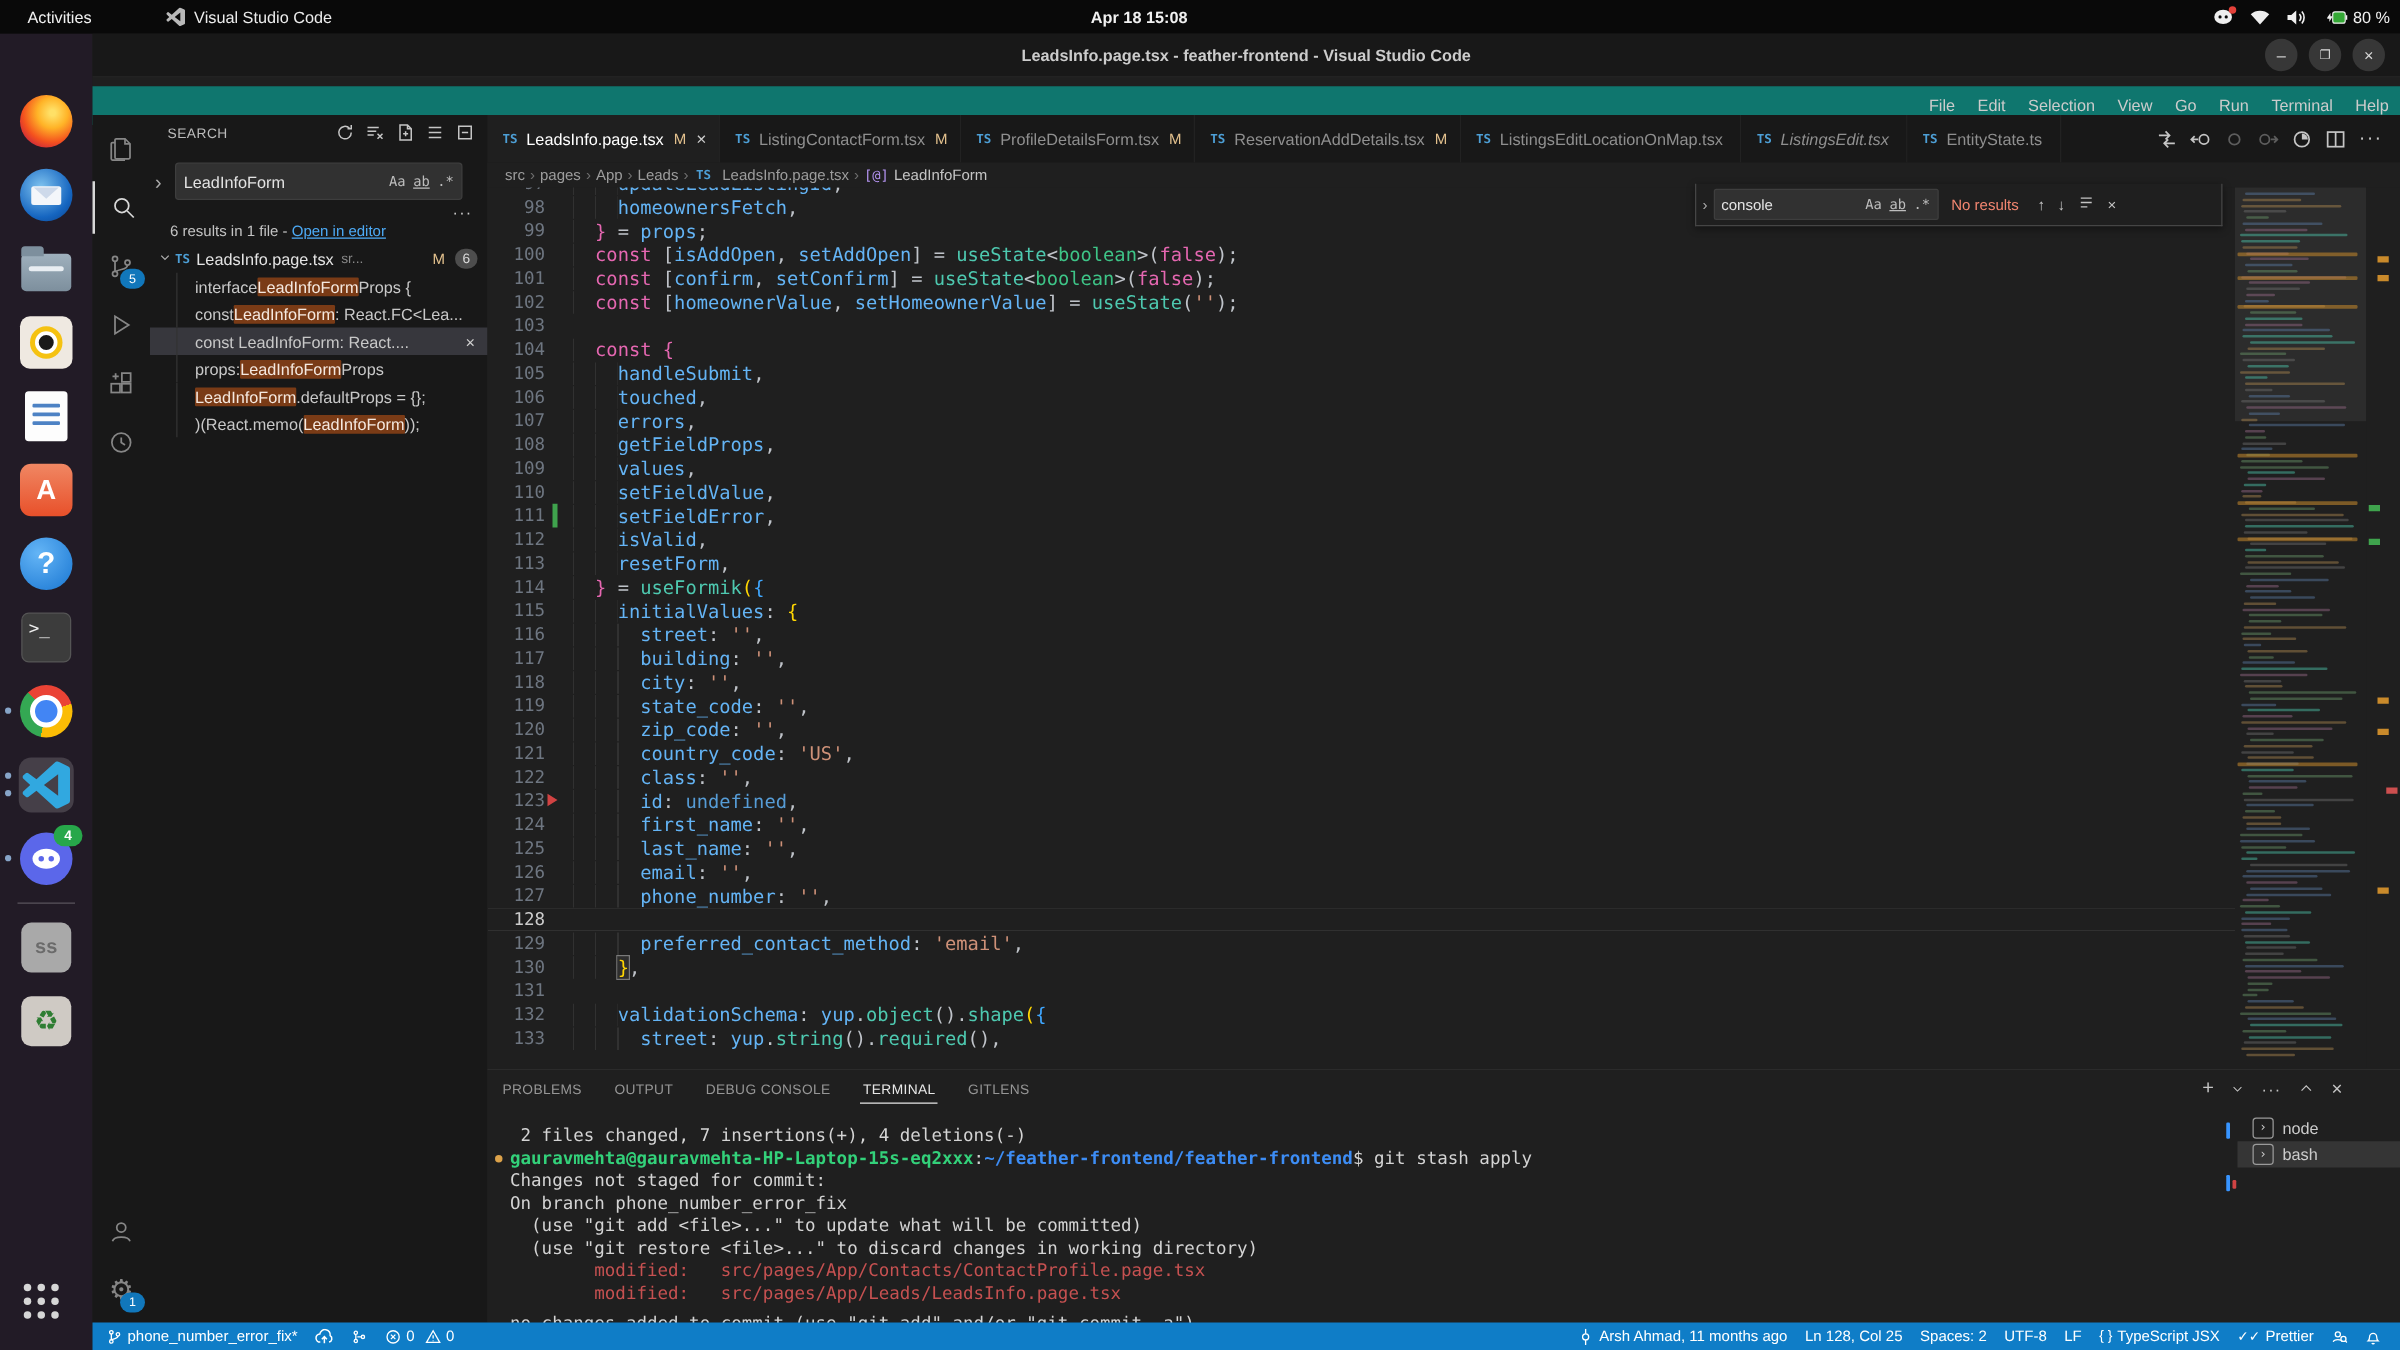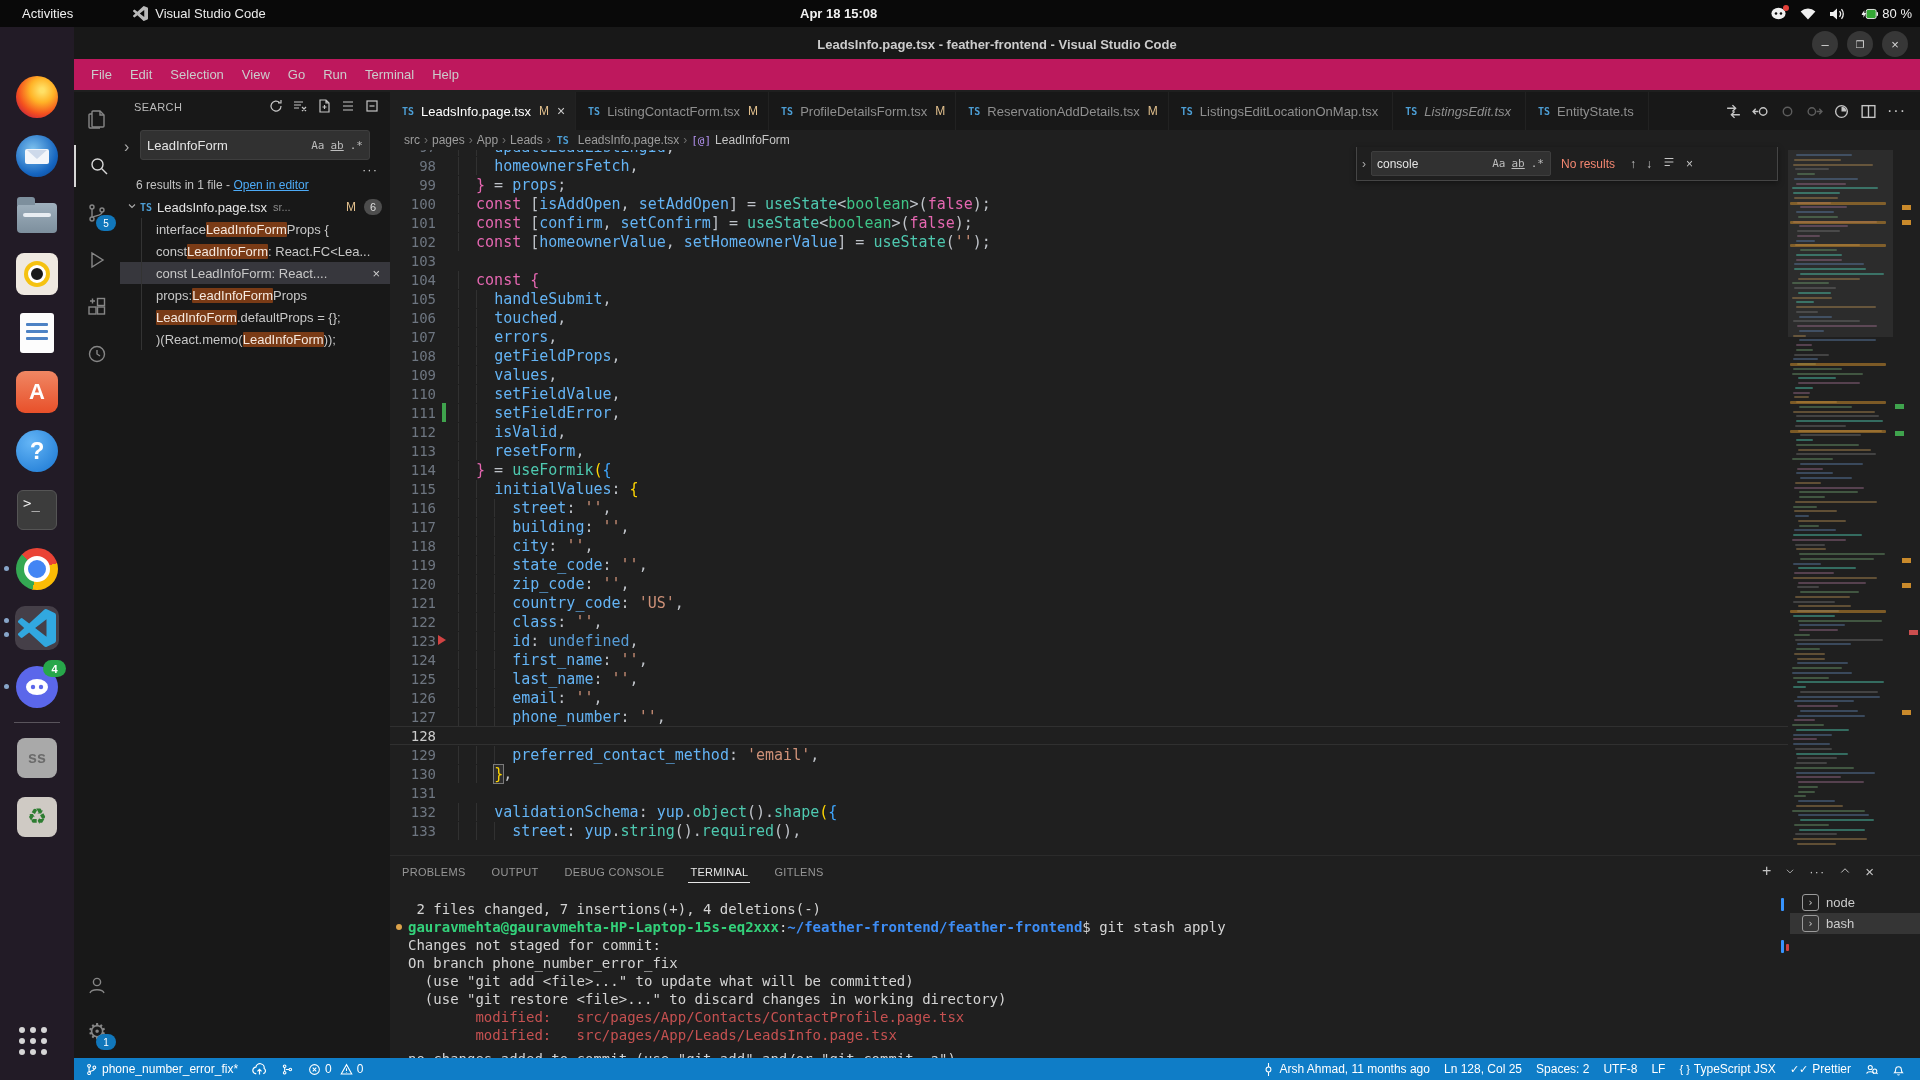--- a/index.html
+++ b/index.html
@@ -4,21 +4,21 @@
 <style>
   html,body{margin:0;padding:0;background:#000;}
   #stage{position:relative;width:1920px;height:1080px;overflow:hidden;background:#1f1f1f;
     font-family:"Liberation Sans",sans-serif;-webkit-font-smoothing:antialiased;}
   .abs{position:absolute;}
   
   #gnomebar{left:0;top:0;width:1920px;height:27px;background:#090909;color:#f1f1f1;
     display:flex;align-items:center;font-size:13px;}
   #activities{margin-left:14px;padding:2px 8px;border-radius:12px;}
   #gn-app{display:flex;align-items:center;gap:7px;margin-left:52px;color:#ececec;}
-  #gn-clock{position:absolute;left:800px;width:150px;text-align:left;font-weight:700;font-size:13px;}
+  #gn-clock{position:absolute;left:800px;width:150px;text-align:right;font-weight:700;font-size:13px;}
   #gn-right{position:absolute;right:8px;top:0;height:27px;display:flex;align-items:center;gap:13px;}
   #gn-batt{display:flex;align-items:center;gap:4px;font-size:13px;}
   
   #dock{left:0;top:27px;width:74px;height:1053px;background:#221b26;}
   .dock-item{position:absolute;left:13px;width:48px;height:48px;display:flex;align-items:center;justify-content:center;}
   .dock-item .tile{width:44px;height:44px;display:flex;align-items:center;justify-content:center;position:relative;}
   .dock-active{background:rgba(255,255,255,.16);border-radius:10px;}
   .run-dot{position:absolute;left:-11px;width:5px;height:5px;border-radius:50%;background:#87a5c8;}
   .dock-badge{position:absolute;top:-5px;right:-7px;min-width:17px;height:17px;border-radius:9px;background:#27a74a;
     color:#fff;font-size:11px;font-weight:700;display:flex;align-items:center;justify-content:center;padding:0 3px;}
@@ -52,21 +52,21 @@
   #dock-sep{position:absolute;left:14px;width:46px;height:1px;background:rgba(255,255,255,.25);}
   #app-grid{position:absolute;left:19px;display:grid;grid-template-columns:repeat(3,1fr);gap:5px;}
   #app-grid b{width:6px;height:6px;border-radius:50%;background:#d6d6d6;}
   
   #vswin{left:74px;top:27px;width:1846px;height:1053px;background:#1f1f1f;}
   #titlebar{left:0;top:0;width:1846px;height:34px;background:#181818;border-bottom:1px solid #262626;}
   #win-title{position:absolute;left:0;right:0;top:0;height:34px;display:flex;align-items:center;justify-content:center;
     color:#cccccc;font-size:13px;font-weight:700;}
   #win-controls{position:absolute;right:12px;top:4px;display:flex;gap:9px;}
   .wc{width:26px;height:26px;border-radius:50%;background:#373737;color:#d8d8d8;display:flex;align-items:center;justify-content:center;font-size:13px;}
-  #menubar{left:0;top:32px;width:1846px;height:31px;background:#be185d;display:flex;align-items:center;color:#cccccc;font-size:13px;padding-left:8px;box-sizing:border-box;}
+  #menubar{left:0;top:42px;width:1846px;height:31px;background:#0f766e;display:flex;align-items:center;color:#cccccc;font-size:13px;padding-left:8px;box-sizing:border-box;justify-content:flex-end;}
   .menu-item{padding:4px 9px;border-radius:5px;}
   
   #activitybar{left:0;top:65px;width:46px;height:966px;background:#181818;border-right:1px solid #262626;}
   .act{position:absolute;left:0;width:46px;height:42px;display:flex;align-items:center;justify-content:center;color:#868686;}
   .act svg{stroke:#868686;fill:none;stroke-width:1.4;}
   .act.active{border-left:2px solid #d7d7d7;}
   .act.active svg{stroke:#d7d7d7;}
   .act-badge{position:absolute;right:4px;bottom:3px;min-width:16px;height:16px;border-radius:9px;background:#1177bb;color:#fff;
     font-size:10px;display:flex;align-items:center;justify-content:center;padding:0 2px;}
   

